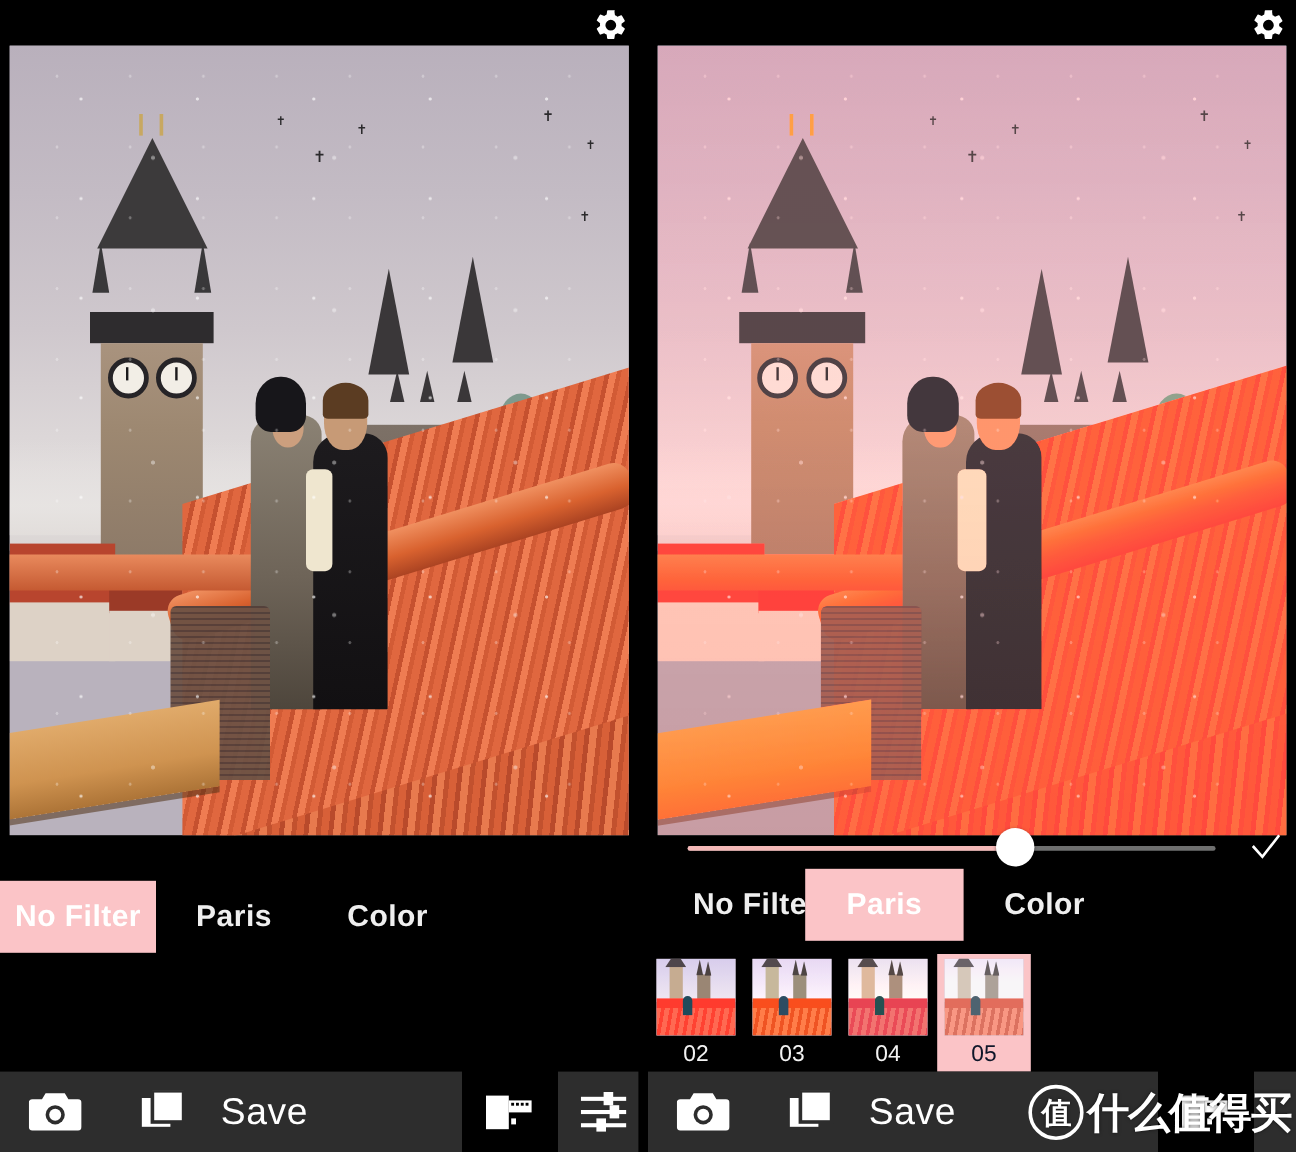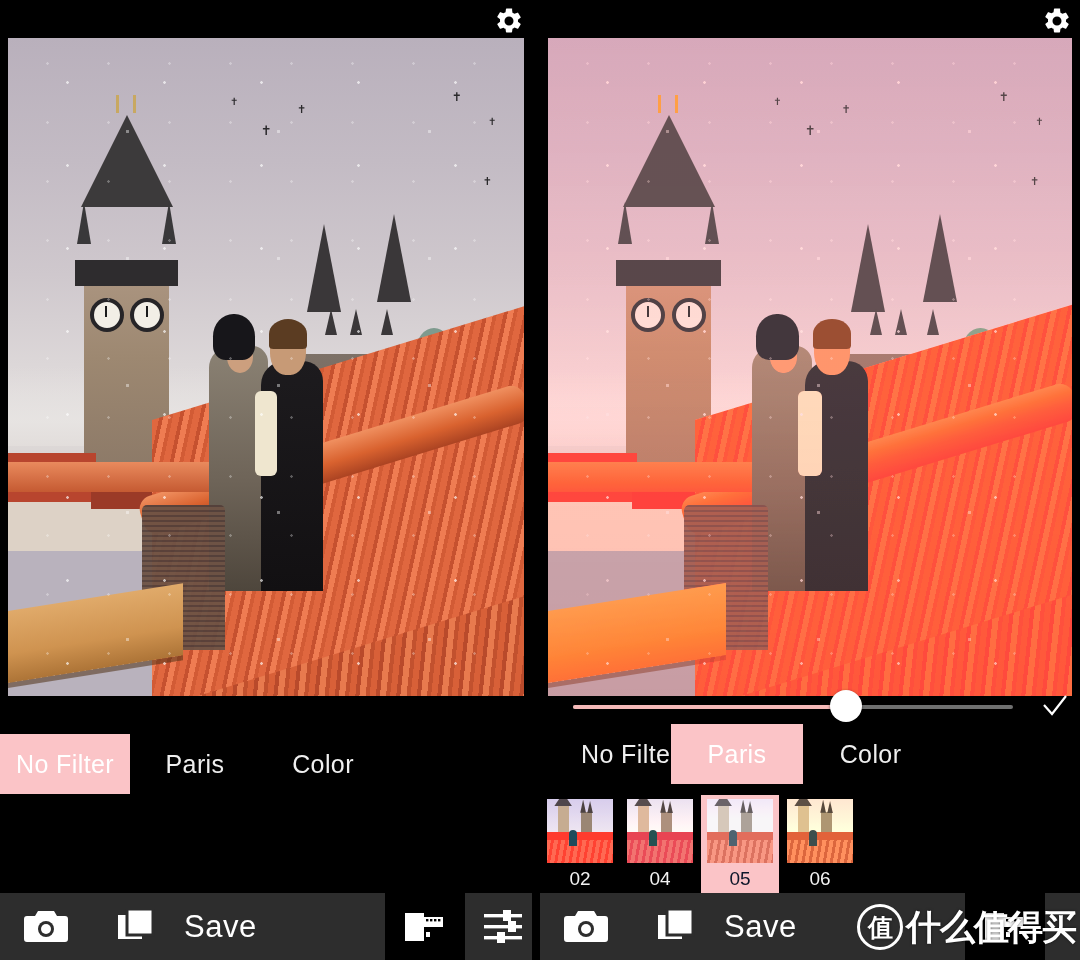--- a/index.html
+++ b/index.html
@@ -184,21 +184,21 @@
   .slider-knob{position:absolute;top:0px;width:32px;height:32px;border-radius:50%;background:#fff;
     box-shadow:0 1px 3px rgba(0,0,0,.5);cursor:pointer;}
   .slider-check{position:absolute;right:4px;top:4px;width:26px;height:26px;cursor:pointer;}
 
   
   .tabs{position:absolute;height:60px;}
   .panel-left .tabs{left:0;top:734px;width:532px;}
   .panel-right .tabs{left:0;top:724px;width:540px;}
   .tab{
     position:absolute;top:0;height:60px;display:flex;align-items:center;justify-content:center;
-    color:#efefef;font-size:25px;letter-spacing:.4px;cursor:pointer;background:transparent;
+    color:#efefef;font-size:25px;letter-spacing:.4px;cursor:pointer;background:transparent;font-weight:bold;
   }
   .tab.active{background:#fbc4c7;color:#fff;}
 
   
   .thumbs{position:absolute;left:0;top:795px;width:540px;height:98px;display:flex;}
   .thumb{
     position:relative;width:78px;height:98px;margin:0 1px;display:flex;flex-direction:column;
     align-items:center;cursor:pointer;
   }
   .thumb.selected{background:#fbc4c7;}
@@ -534,20 +534,33 @@
               <div class="mini-tower"></div>
               <div class="mini-tyn"></div>
             <div class="mini-roofs"></div>
               <div class="mini-fg"></div>
               <div class="mini-person"></div>
           </div>
         </div>
         <div class="tlabel">02</div>
       </div>
 
+      <div class="thumb">
+        <div class="tile">
+          <div class="mini-scene" style="filter:saturate(1.25) hue-rotate(6deg) brightness(1.1);">
+            <div class="mini-sky"></div>
+              <div class="mini-tower"></div>
+              <div class="mini-tyn"></div>
+            <div class="mini-roofs"></div>
+              <div class="mini-fg"></div>
+              <div class="mini-person"></div>
+          </div>
+        </div>
+        <div class="tlabel">03</div>
+      </div>
 
       <div class="thumb">
         <div class="tile">
           <div class="mini-scene" style="filter:saturate(1.7) hue-rotate(-18deg) brightness(1.08) sepia(.22);">
             <div class="mini-sky"></div>
               <div class="mini-tower"></div>
               <div class="mini-tyn"></div>
             <div class="mini-roofs"></div>
               <div class="mini-fg"></div>
               <div class="mini-person"></div>
@@ -563,33 +576,20 @@
               <div class="mini-tower"></div>
               <div class="mini-tyn"></div>
             <div class="mini-roofs"></div>
               <div class="mini-fg"></div>
               <div class="mini-person"></div>
           </div>
         </div>
         <div class="tlabel">05</div>
       </div>
 
-      <div class="thumb">
-        <div class="tile">
-          <div class="mini-scene" style="filter:sepia(.45) saturate(1.5) brightness(1.06);">
-            <div class="mini-sky"></div>
-              <div class="mini-tower"></div>
-              <div class="mini-tyn"></div>
-            <div class="mini-roofs"></div>
-              <div class="mini-fg"></div>
-              <div class="mini-person"></div>
-          </div>
-        </div>
-        <div class="tlabel">06</div>
-      </div>
 
 
     </div>
 
     <div class="bottombar bb-left" style="left:0;width:425px;">
       <div class="tool-btn" style="width:92px;">
         <svg width="44" height="36" viewBox="0 0 44 36" fill="#ffffff">
           <path d="M14 2h16l3 5h8a3 3 0 0 1 3 3v20a3 3 0 0 1-3 3H3a3 3 0 0 1-3-3V10a3 3 0 0 1 3-3h8z"></path>
           <circle cx="22" cy="20" r="8" fill="#2d2d2d"></circle>
           <circle cx="22" cy="20" r="5" fill="#ffffff"></circle>

